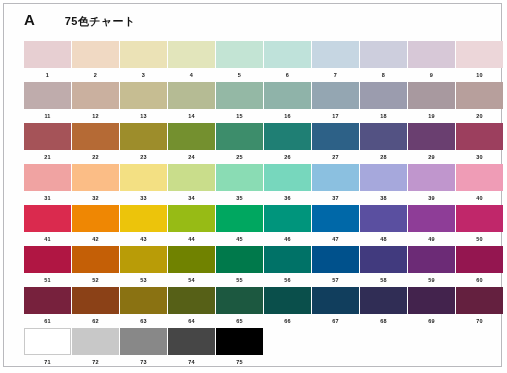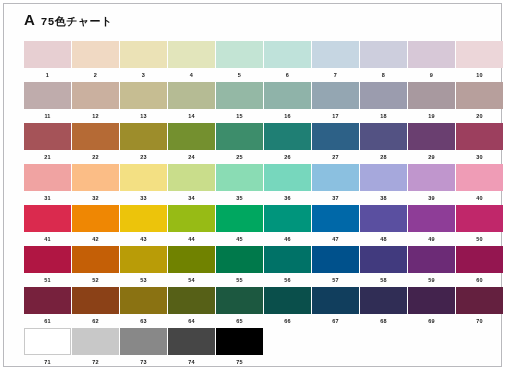--- a/index.html
+++ b/index.html
@@ -44,22 +44,23 @@
     font-size: 15px;
     font-weight: bold;
     color: #141414;
     letter-spacing: 0px;
     font-family: "Liberation Sans", "DejaVu Sans", sans-serif;
   }
   #title-text {
     font-size: 11px;
     font-weight: bold;
     color: #141414;
-    font-family: Liberation Mono, monospace;
+    font-family: Liberation Sans, sans-serif;
     letter-spacing: 0.4px;
+    margin-left: 24px;
   }
   #grid {
     position: absolute;
     left: 19px;
     top: 36px;
     width: 470px;
   }
   .swatch-row {
     display: flex;
     flex-direction: row;

